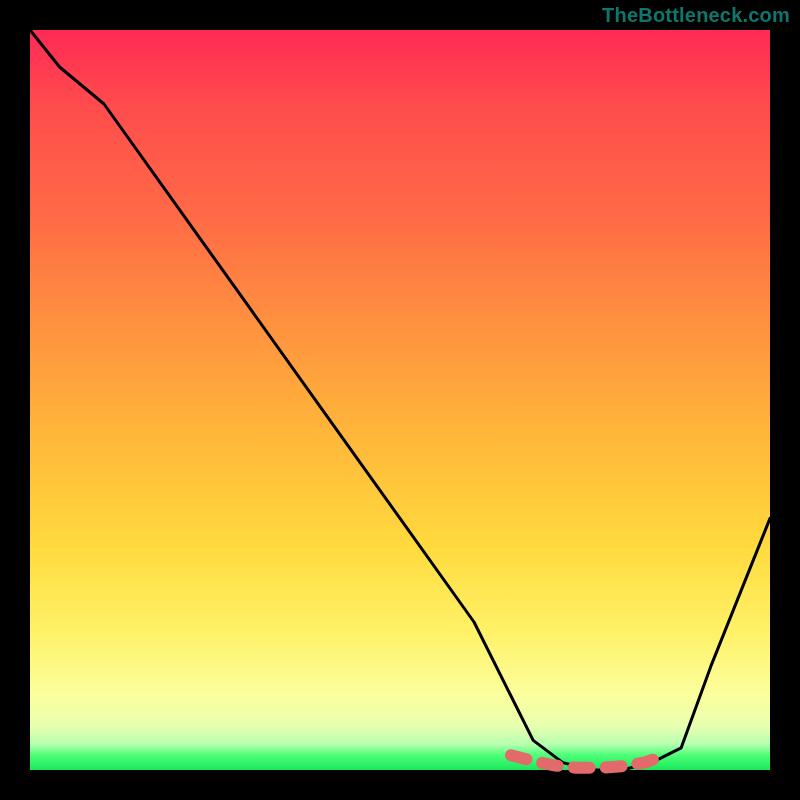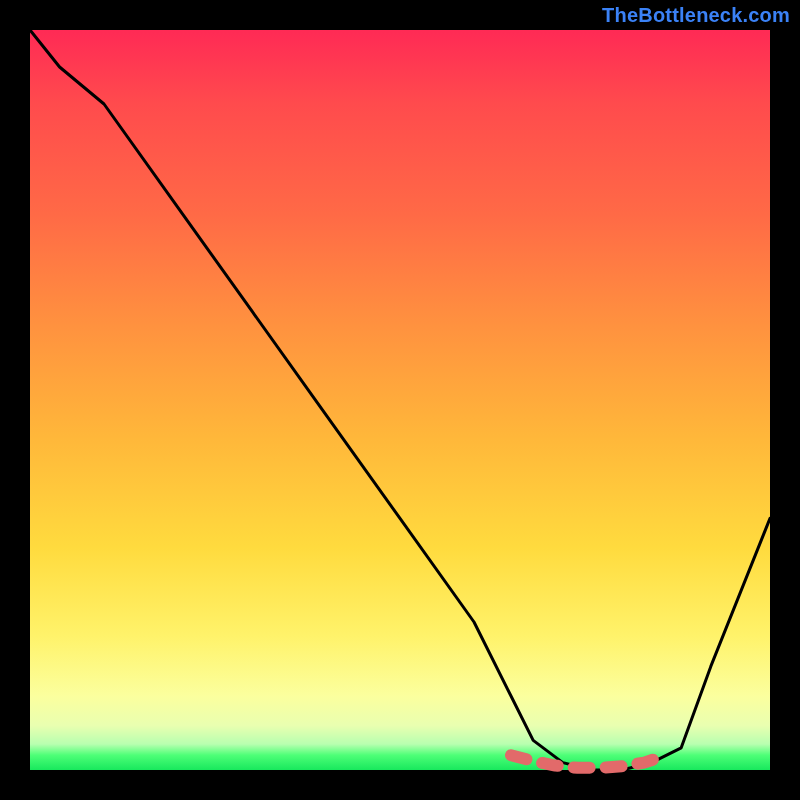--- a/index.html
+++ b/index.html
@@ -14,21 +14,21 @@
   .wrap {
     position: relative;
     width: 800px;
     height: 800px;
     background: #000;
   }
   .watermark {
     position: absolute;
     top: 4px;
     right: 10px;
-    color: #3b82f6;
+    color: #0f766e;
     font-size: 20px;
     font-weight: 600;
     letter-spacing: 0.2px;
     user-select: none;
   }
   .plot {
     position: absolute;
     left: 30px;
     top: 30px;
     width: 740px;

